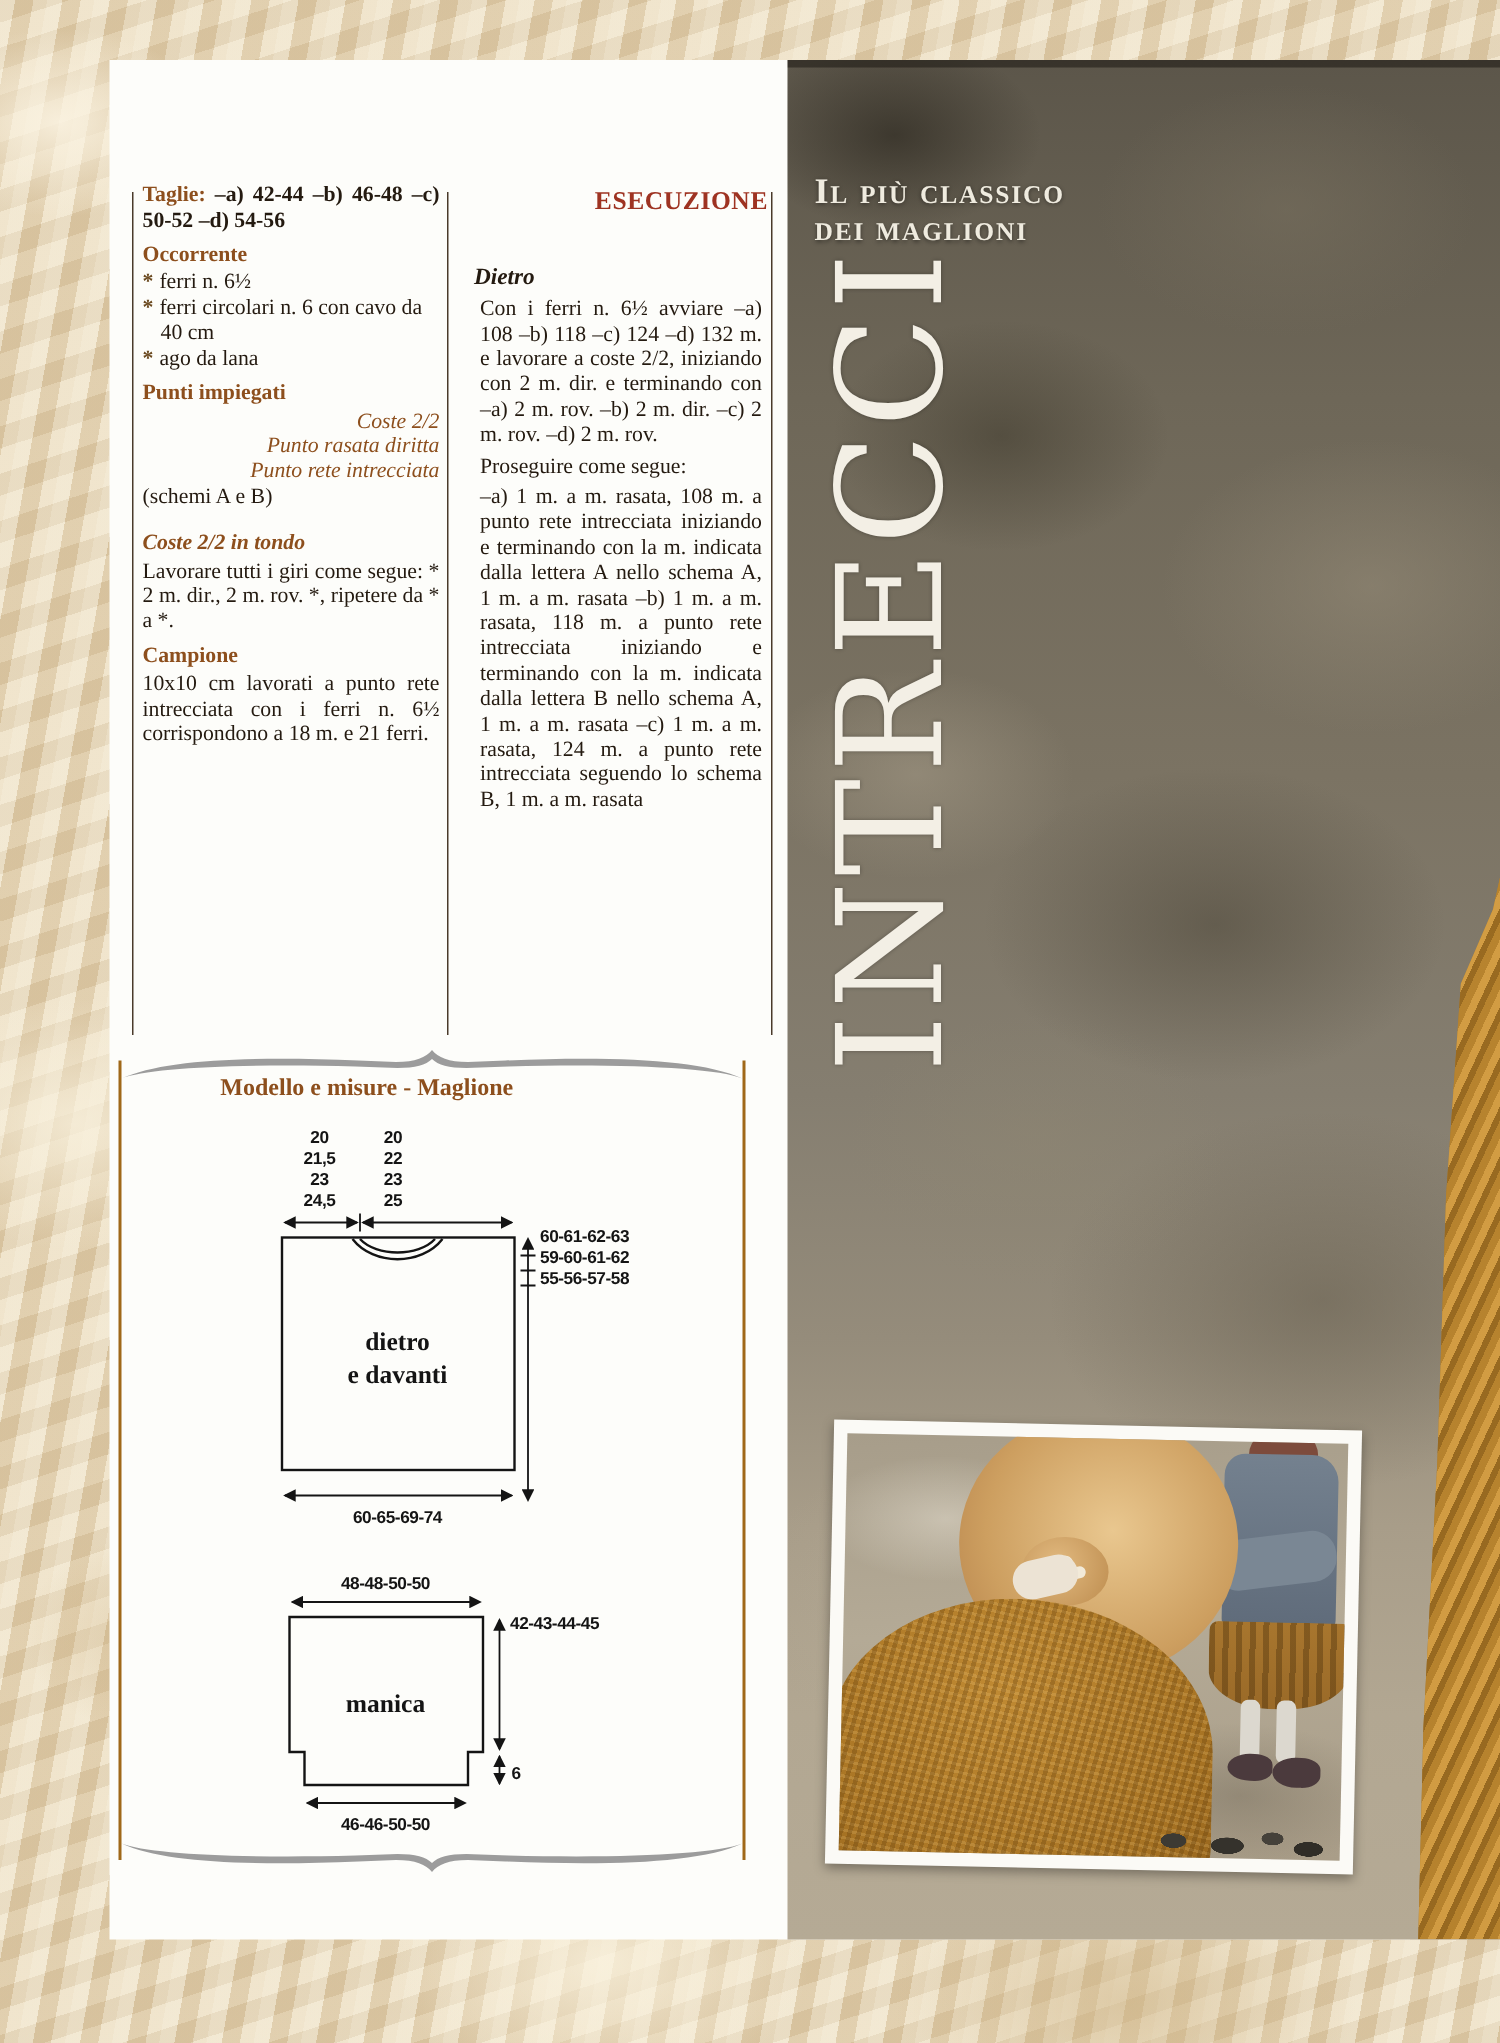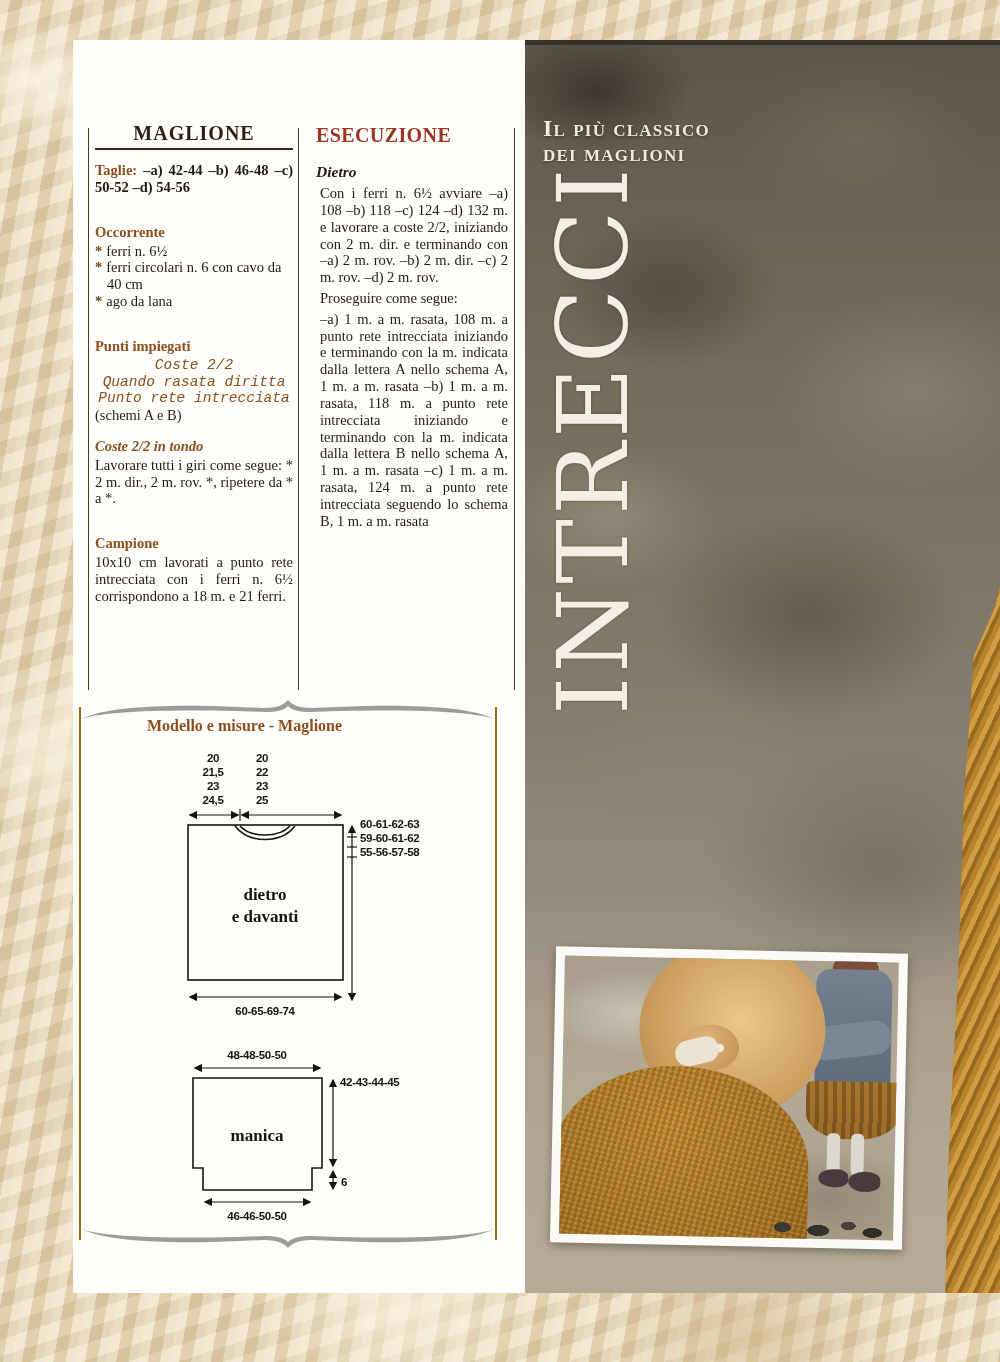--- a/index.html
+++ b/index.html
@@ -98,28 +98,28 @@
       radial-gradient(12px 7px at 70% 40%, #45413a 60%, transparent 62%),
       radial-gradient(16px 8px at 90% 65%, #302d27 60%, transparent 62%);}
 
   
   .rule-v{position:absolute;width:1px;background:#4a3a2a;}
   .col{position:absolute;font-size:14.5px;line-height:1.16;color:#241a10;text-align:justify;}
   .col1{left:95px;top:122px;width:198px;}
   .col2{left:316px;top:124px;width:196px;}
   .mag-title{font-size:20px;font-weight:bold;color:#2f1d11;text-align:center;letter-spacing:1px;
     border-bottom:2.5px solid #3f2817;padding-bottom:3px;margin-bottom:12px;}
-  .h-brown{color:#8d4f1d;font-weight:bold;margin-top:28px;margin-bottom:2px;text-align:left;}
+  .h-brown{color:#8d4f1d;font-weight:bold;margin-top:6px;margin-bottom:2px;text-align:left;}
   .h-brown-i{color:#8d4f1d;font-weight:bold;font-style:italic;margin-top:14px;margin-bottom:2px;text-align:left;}
-  .i-brown{color:#8d4f1d;font-style:italic;text-align:center;font-family:Liberation Mono, monospace;}
+  .i-brown{color:#8d4f1d;font-style:italic;text-align:right;}
   .lbl-brown{color:#8d4f1d;font-weight:bold;}
   .taglie{font-weight:bold;}
   .li{padding-left:12px;text-indent:-12px;text-align:left;}
   .li .bullet{color:#6b4a20;font-weight:bold;margin-right:4px;}
-  .h-red{color:#9e3322;font-weight:bold;font-size:20px;letter-spacing:.4px;margin-bottom:16px;text-align:left;}
+  .h-red{color:#9e3322;font-weight:bold;font-size:17px;letter-spacing:.4px;margin-bottom:32px;text-align:right;}
   .h-dietro{font-weight:bold;font-style:italic;font-size:15.5px;margin-bottom:2px;text-align:left;}
   .col2 p{margin:4px;}
 
   
   .mis-rail{position:absolute;width:2px;top:707px;height:533px;background:#a06818;}
   .mis-title{position:absolute;left:79px;top:717px;width:331px;text-align:center;
     color:#8d4f1d;font-weight:bold;font-size:16px;}
   .brace{position:absolute;left:79px;width:418px;height:20px;}
   .brace.bottom{transform:scaleY(-1);}
   .mis-svg{position:absolute;left:79px;top:745px;}
@@ -160,31 +160,30 @@
     <div class="cp-sweater"></div>
     <div class="cp-pebbles"></div>
   </div>
 </div>
 
 <div class="rule-v" style="left:88px;top:128px;height:562px;"></div>
 <div class="rule-v" style="left:298px;top:128px;height:562px;"></div>
 <div class="rule-v" style="left:514px;top:128px;height:562px;"></div>
 
 <div class="col col1">
-  <div class="mag-title">MAGLIONE</div>
   <div class="taglie"><span class="lbl-brown">Taglie:</span><span> –a) 42-44 –b) 46-48 –c) 50-52 –d) 54-56</span></div>
 
   <div class="h-brown">Occorrente</div>
   <div class="li"><span class="bullet">*</span><span>ferri n. 6½</span></div>
   <div class="li"><span class="bullet">*</span><span>ferri circolari n. 6 con cavo da 40 cm</span></div>
   <div class="li"><span class="bullet">*</span><span>ago da lana</span></div>
 
   <div class="h-brown">Punti impiegati</div>
   <div class="i-brown">Coste 2/2</div>
-  <div class="i-brown">Quando rasata diritta</div>
+  <div class="i-brown">Punto rasata diritta</div>
   <div class="i-brown">Punto rete intrecciata</div>
   <div style="text-align:left;">(schemi A e B)</div>
 
   <div class="h-brown-i">Coste 2/2 in tondo</div>
   <div>Lavorare tutti i giri come segue: * 2 m. dir., 2 m. rov. *, ripetere da * a *.</div>
 
   <div class="h-brown">Campione</div>
   <div>10x10 cm lavorati a punto rete intrecciata con i ferri n. 6½ corrispondono a 18 m. e 21 ferri.</div>
 </div>
 

